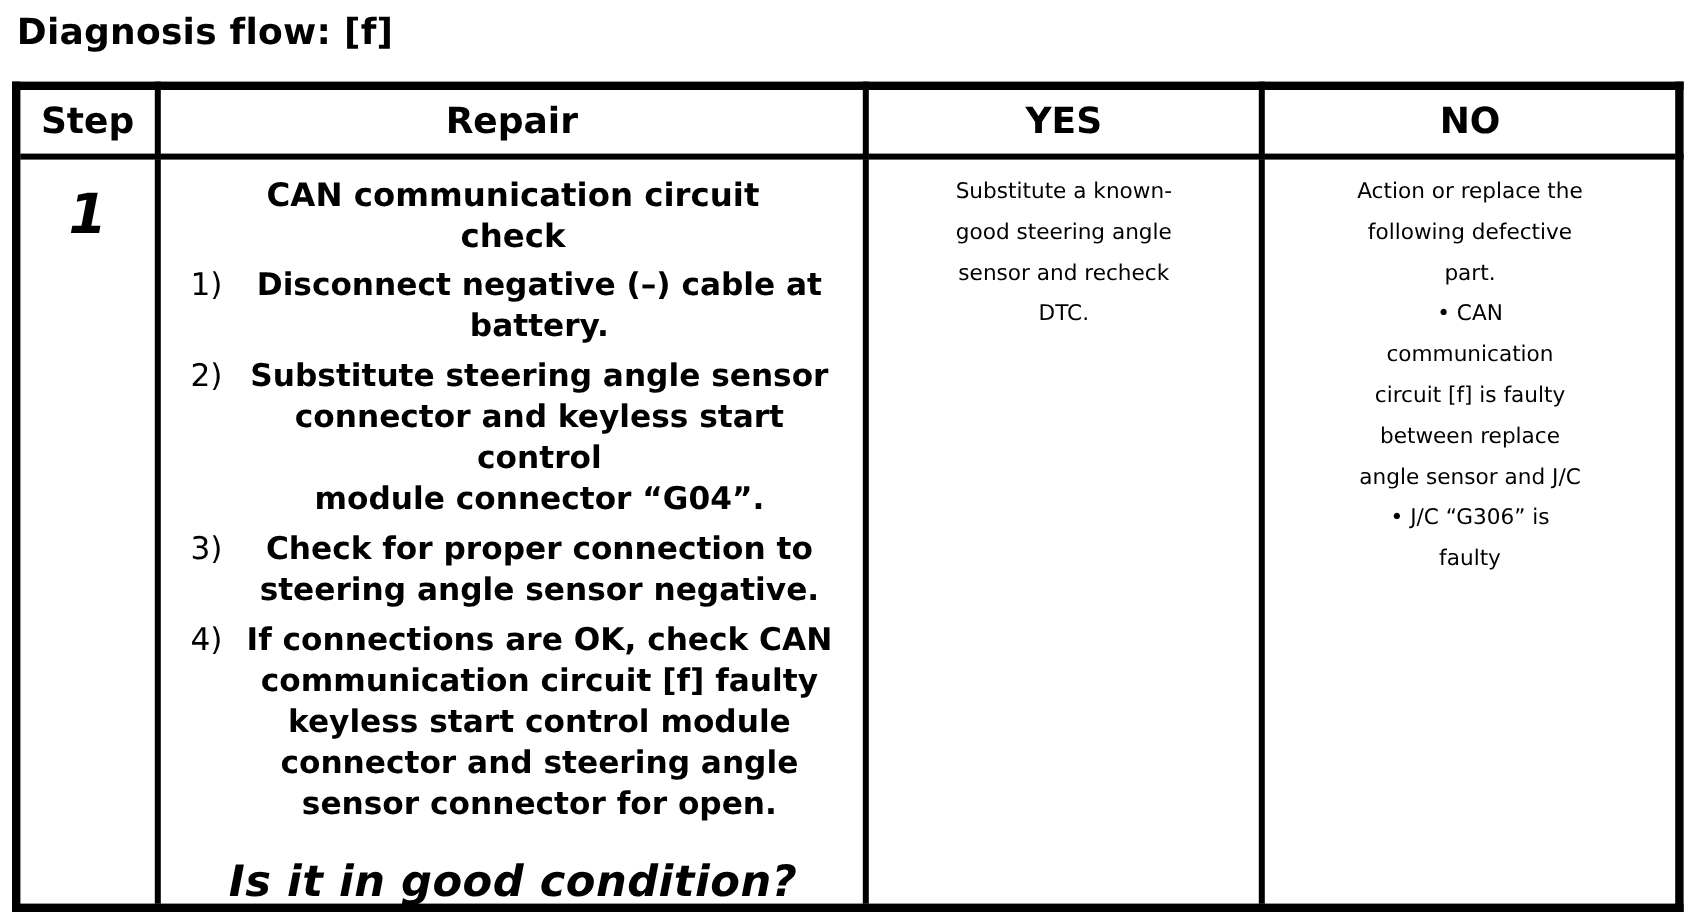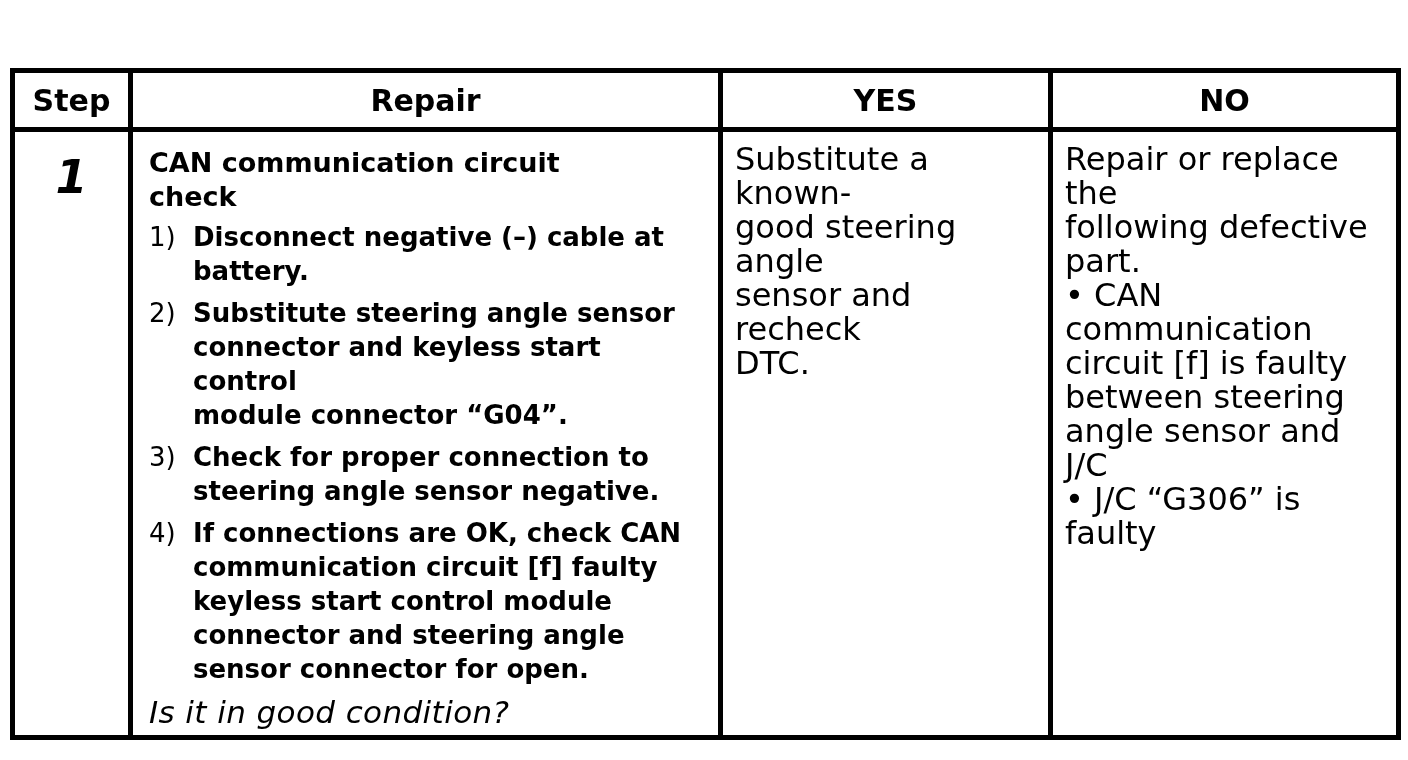--- a/index.html
+++ b/index.html
@@ -25,26 +25,27 @@
   }
 
   table.diag {
     position: absolute;
     left: 10px;
     top: 68px;
     width: 1386px;
     height: 672px;
     border-collapse: collapse;
     table-layout: fixed;
-    border: 5px solid #000000;
+    border: 7px solid #000000;
   }
   th, td {
     border: 5px solid #000;
     vertical-align: top;
     padding: 0;
+    text-align: center;
   }
   th {
     height: 59px;
     font-size: 30px;
     font-weight: 700;
     text-align: center;
     vertical-align: middle;
     padding: 4px 2px;
   }
 
@@ -62,35 +63,36 @@
     font-size: 27px;
     font-weight: 700;
     line-height: 34px;
     margin: 0 0 6px 0;
     white-space: pre-line;
   }
   .action-item { display: flex; margin: 0 0 8px 0; }
   .action-item .num { flex: 0 0 44px; }
   .action-item .txt { flex: 1; white-space: pre-line; font-weight: bold; }
   .question {
-    margin-top: 9px;
-    font-size: 31px;
-    font-weight: 400;
+    margin-top: 32px;
+    font-size: 36px;
+    font-weight: 700;
     font-style: italic;
     letter-spacing: 0.4px;
   }
 
-  td.yes-cell, td.no-cell { padding: 10px 12px; font-size: 32px; line-height: 34px; }
+  td.yes-cell, td.no-cell { padding: 10px 12px; font-size: 18px; line-height: 34px; }
   .pre { white-space: pre-line; }
 </style>
 </head>
 <body>
 
 <div class="page">
 
+  <div class="title">Diagnosis flow: [f]</div>
 
   <table class="diag">
     <colgroup>
       <col style="width:118px">
       <col style="width:590px">
       <col style="width:330px">
       <col style="width:348px">
     </colgroup>
     <thead>
       <tr>
@@ -140,27 +142,27 @@
         </td>
 
         <td class="yes-cell">
           <div class="pre">Substitute a known-
 good steering angle
 sensor and recheck
 DTC.</div>
         </td>
 
         <td class="no-cell">
-          <div class="pre">Repair or replace the
+          <div class="pre">Action or replace the
 following defective
 part.</div>
           <div class="pre">• CAN
 communication
 circuit [f] is faulty
-between steering
+between replace
 angle sensor and J/C</div>
           <div class="pre">• J/C “G306” is
 faulty</div>
         </td>
 
       </tr>
     </tbody>
   </table>
 
 </div>

